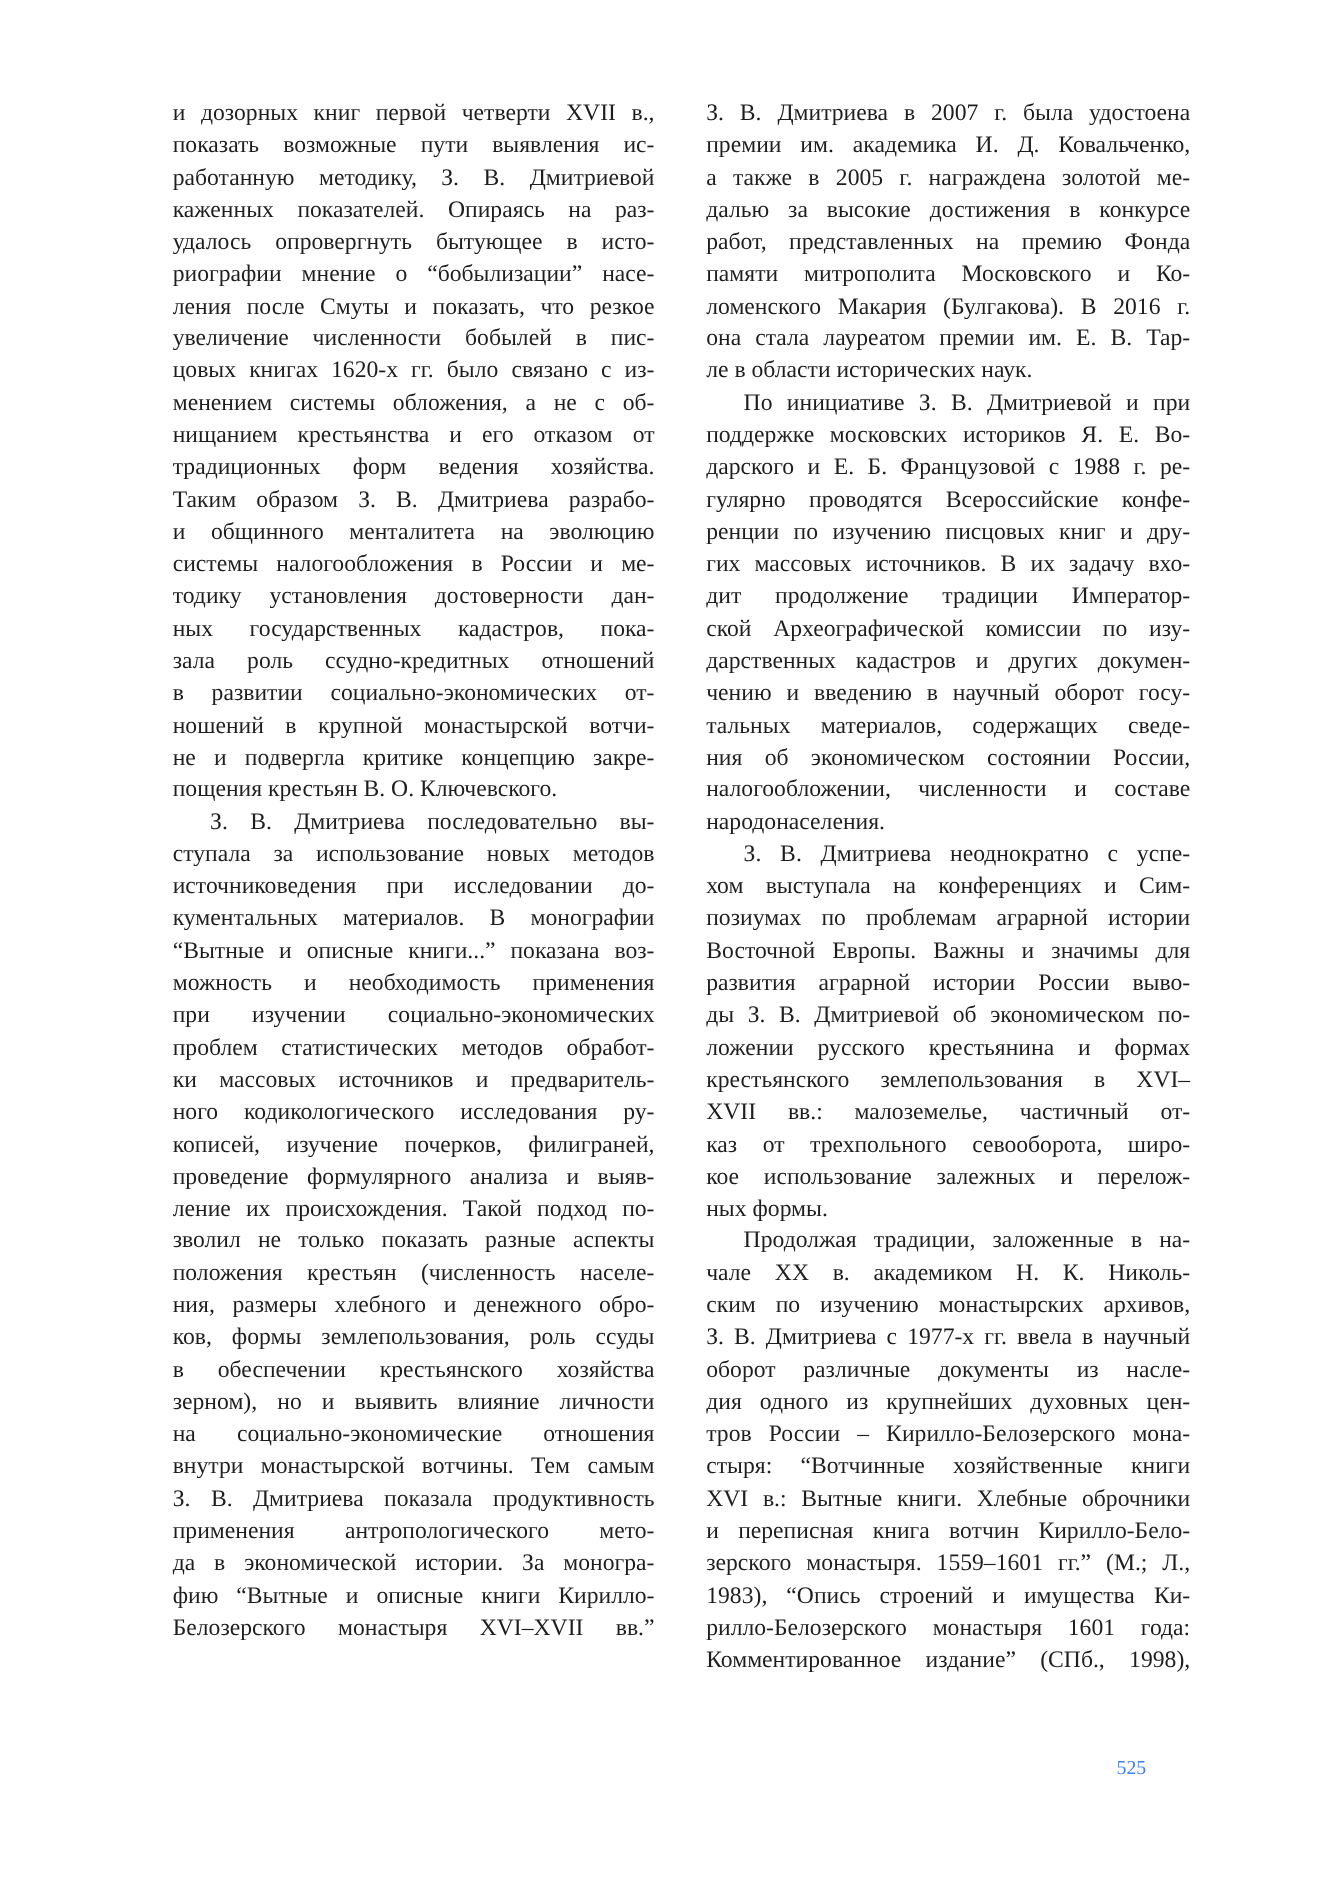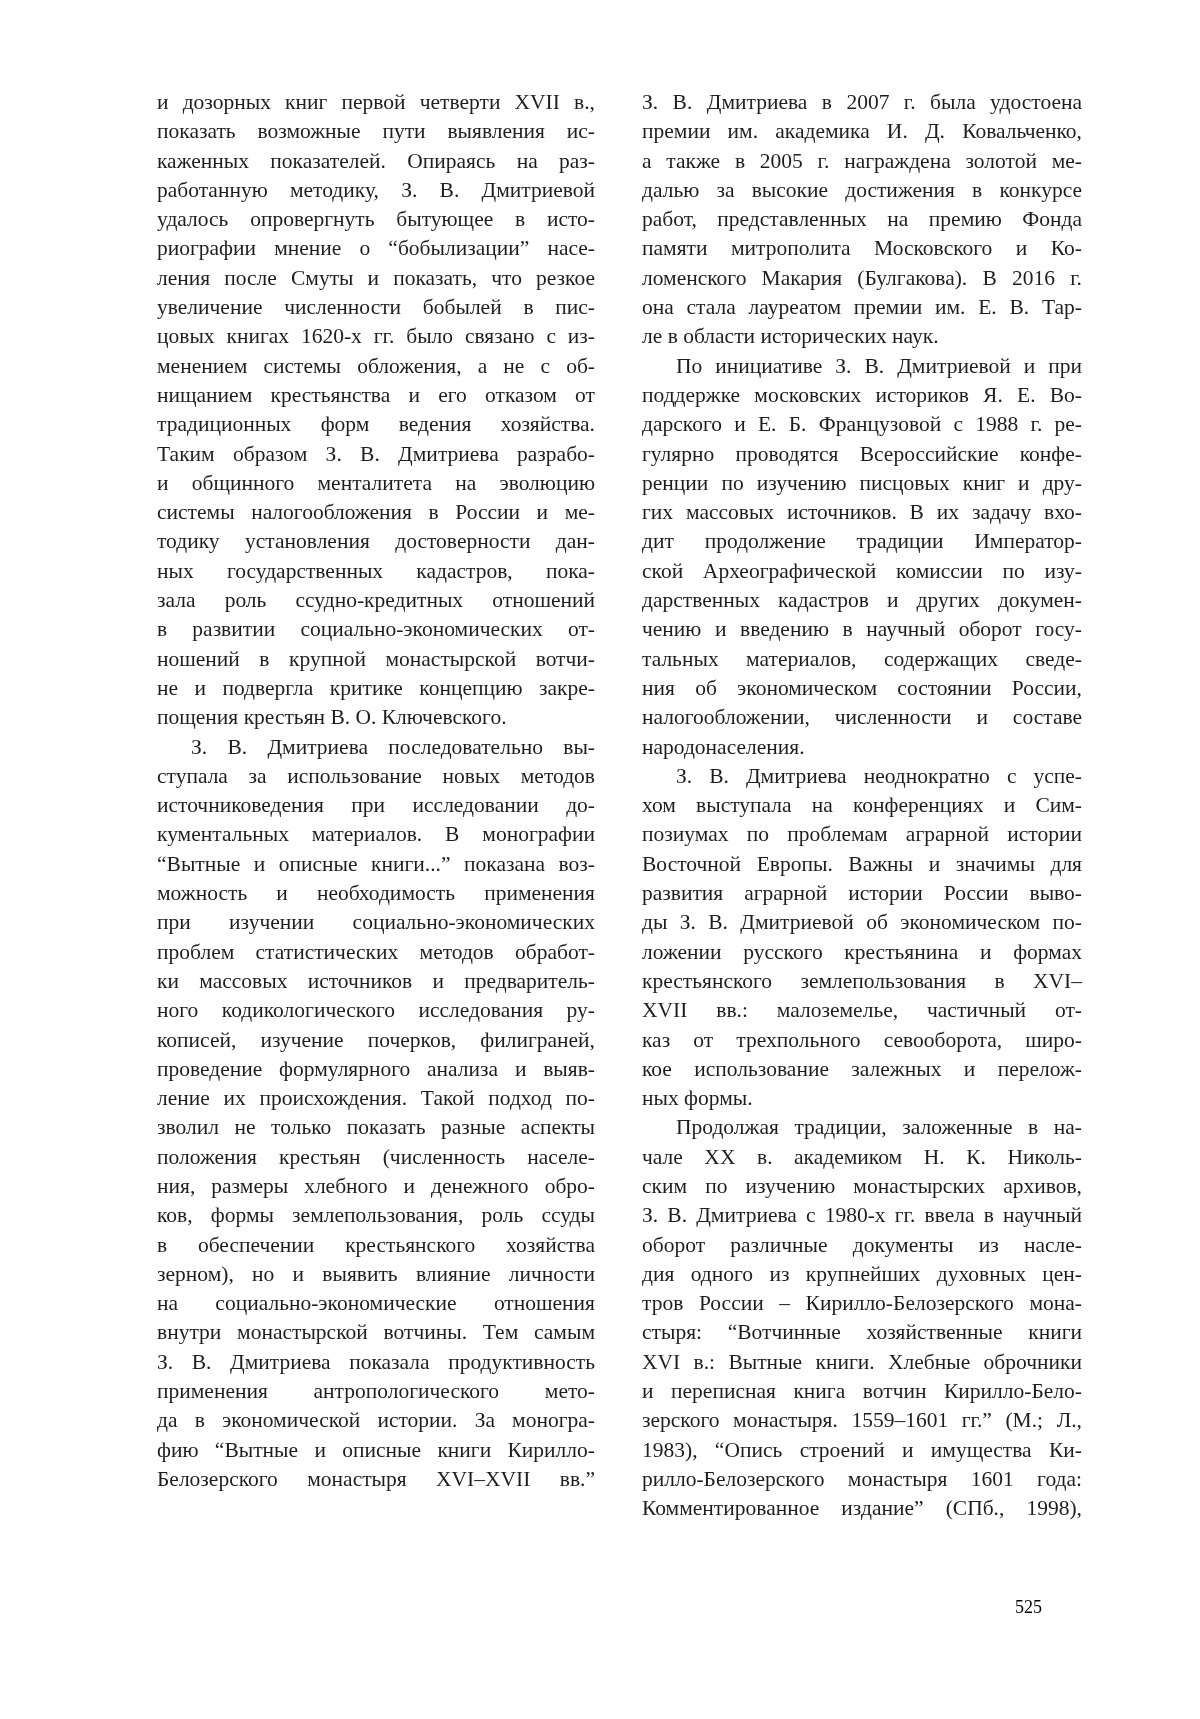--- a/index.html
+++ b/index.html
@@ -7,31 +7,31 @@
          font-family: "Liberation Serif", "DejaVu Serif", serif; color: #1e1e1e; }
   .page { position: absolute; left: 12px; top: 0; width: 1200px; height: 1719px; background: #fff; }
   .col { position: absolute; top: 88px; width: 438px; }
   .col.left { left: 145px; }
   .col.right { left: 630px; width: 440px; }
   .line { display: block; height: 29.3px; line-height: 29.3px; font-size: 21.5px;
           white-space: nowrap; text-align: justify; text-align-last: justify; }
   .line.last { text-align-last: left; }
   .line.indent { padding-left: 34px; }
   .page-number { position: absolute; left: 960px; top: 1597px; width: 70px; text-align: right;
-                 font-size: 18px; color: #000000; }
+                 font-size: 18px; color: #3b82f6; }
 </style>
 </head>
 <body>
 
 <div class="page">
   <div class="col left" id="col-left">
       <span class="line">и дозорных книг первой четверти XVII в.,</span>
       <span class="line">показать возможные пути выявления ис-</span>
+      <span class="line">работанную методику, З. В. Дмитриевой</span>
       <span class="line">каженных показателей. Опираясь на раз-</span>
-      <span class="line">работанную методику, З. В. Дмитриевой</span>
       <span class="line">удалось опровергнуть бытующее в исто-</span>
       <span class="line">риографии мнение о “бобылизации” насе-</span>
       <span class="line">ления после Смуты и показать, что резкое</span>
       <span class="line">увеличение численности бобылей в пис-</span>
       <span class="line">цовых книгах 1620-х гг. было связано с из-</span>
       <span class="line">менением системы обложения, а не с об-</span>
       <span class="line">нищанием крестьянства и его отказом от</span>
       <span class="line">традиционных форм ведения хозяйства.</span>
       <span class="line">Таким образом З. В. Дмитриева разрабо-</span>
       <span class="line">и общинного менталитета на эволюцию</span>
@@ -102,21 +102,21 @@
       <span class="line">ды З. В. Дмитриевой об экономическом по-</span>
       <span class="line">ложении русского крестьянина и формах</span>
       <span class="line">крестьянского землепользования в XVI–</span>
       <span class="line">XVII вв.: малоземелье, частичный от-</span>
       <span class="line">каз от трехпольного севооборота, широ-</span>
       <span class="line">кое использование залежных и перелож-</span>
       <span class="line last">ных формы.</span>
       <span class="line indent">Продолжая традиции, заложенные в на-</span>
       <span class="line">чале XX в. академиком Н. К. Николь-</span>
       <span class="line">ским по изучению монастырских архивов,</span>
-      <span class="line">З. В. Дмитриева с 1980-х гг. ввела в научный</span>
+      <span class="line">З. В. Дмитриева с 1977-х гг. ввела в научный</span>
       <span class="line">оборот различные документы из насле-</span>
       <span class="line">дия одного из крупнейших духовных цен-</span>
       <span class="line">тров России – Кирилло-Белозерского мона-</span>
       <span class="line">стыря: “Вотчинные хозяйственные книги</span>
       <span class="line">XVI в.: Вытные книги. Хлебные оброчники</span>
       <span class="line">и переписная книга вотчин Кирилло-Бело-</span>
       <span class="line">зерского монастыря. 1559–1601 гг.” (М.; Л.,</span>
       <span class="line">1983), “Опись строений и имущества Ки-</span>
       <span class="line">рилло-Белозерского монастыря 1601 года:</span>
       <span class="line">Комментированное издание” (СПб., 1998),</span>

